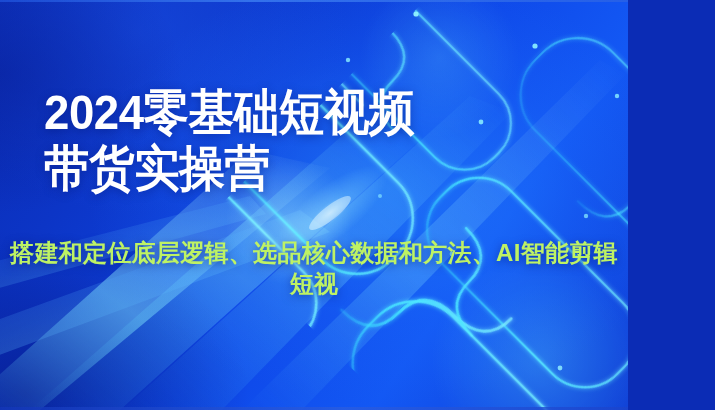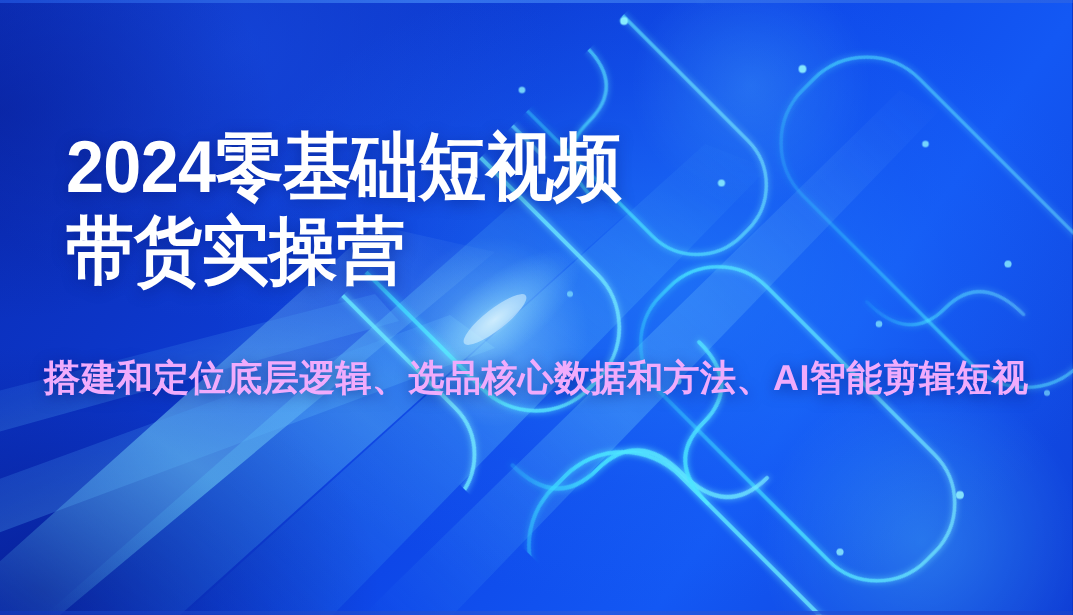--- a/index.html
+++ b/index.html
@@ -1,18 +1,18 @@
 <!DOCTYPE html>
 <html><head>
 <meta charset="utf-8">
 <style>
   html,body{margin:0;padding:0;background:#0b2cb5;}
   #banner{
     position:relative;
-    width:715px;height:410px;
+    width:628px;height:410px;
     overflow:hidden;
     font-family:"Liberation Sans","DejaVu Sans",sans-serif;
     background:#0d3fd8;
   }
   
   .bg-base{
     position:absolute;inset:0;
     background:
       radial-gradient(ellipse 420px 300px at 62% 46%, rgba(40,140,255,.55) 0%, rgba(30,110,250,.22) 45%, rgba(0,0,0,0) 72%),
       radial-gradient(ellipse 300px 260px at 22% 8%, rgba(26,80,230,.55) 0%, rgba(12,44,180,0) 70%),
@@ -59,21 +59,21 @@
     transform-origin:left center;
     white-space:nowrap;
     text-shadow:0 2px 10px rgba(4,22,110,.45);
   }
   .sub-block{
     position:absolute;left:0;right:0;top:237px;
     text-align:center;
     padding:0 6px;
   }
   .sub-line{
-    color:#f0abfc;
+    color:#bef264;
     font-weight:bold;
     font-size:24px;
     line-height:31px;
     letter-spacing:.3px;
     text-shadow:0 2px 9px rgba(4,22,110,.5);
   }
 </style>
 </head>
 <body>
 

